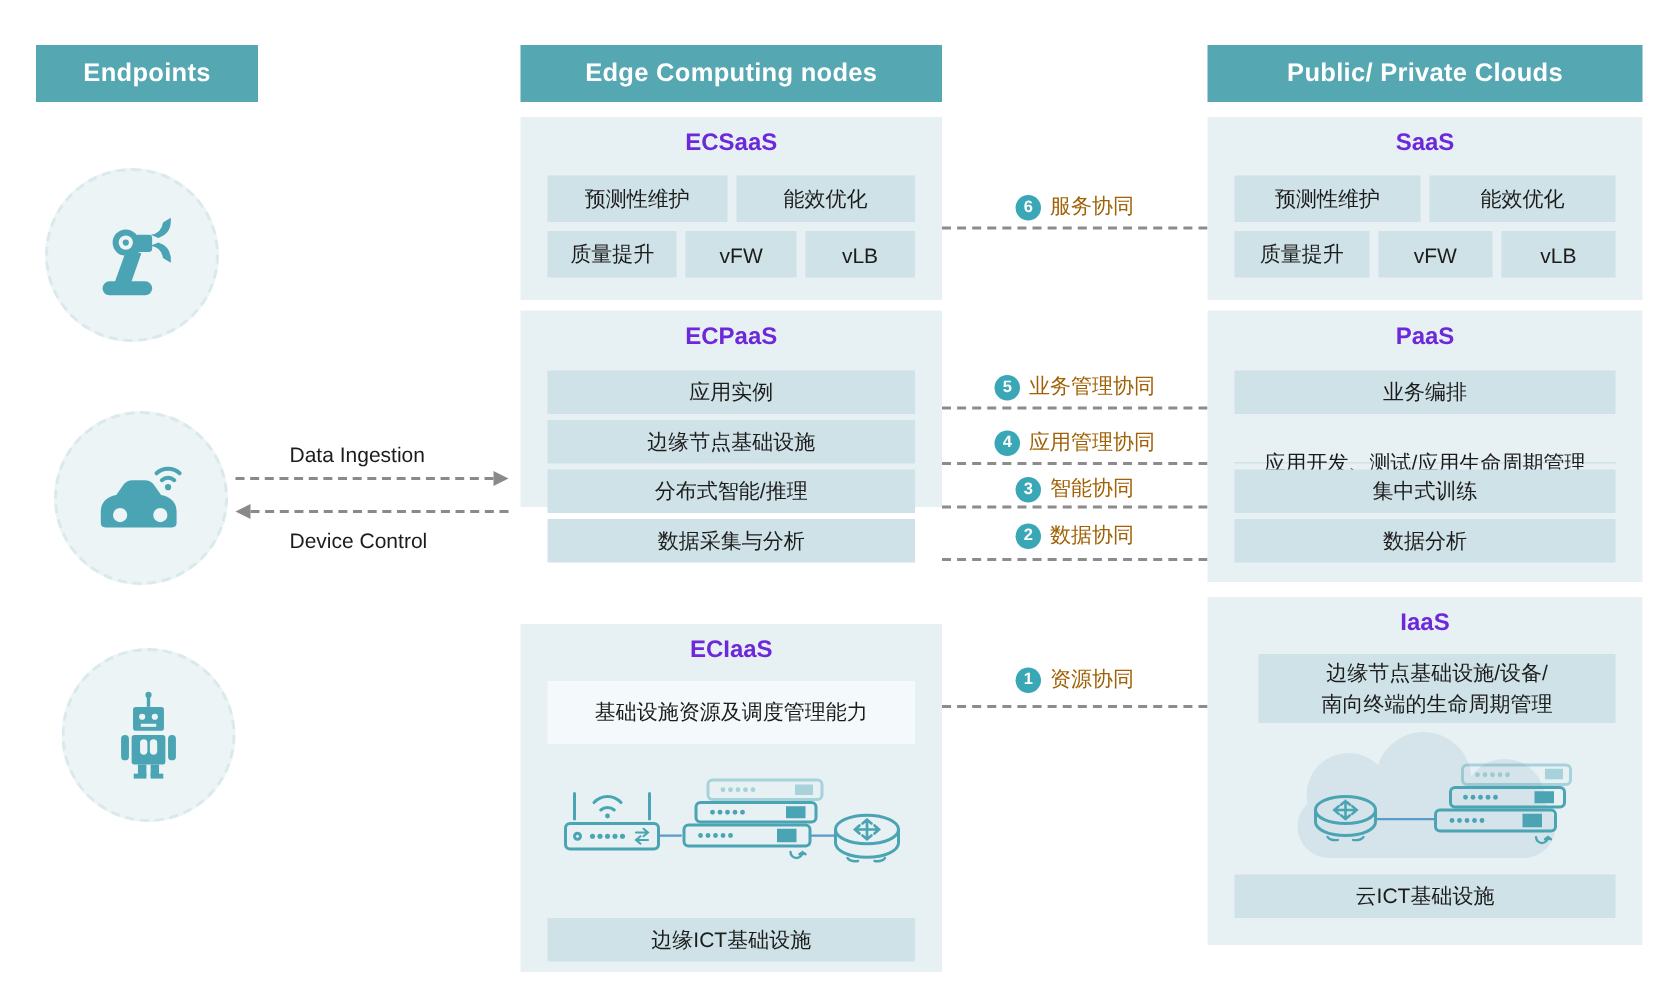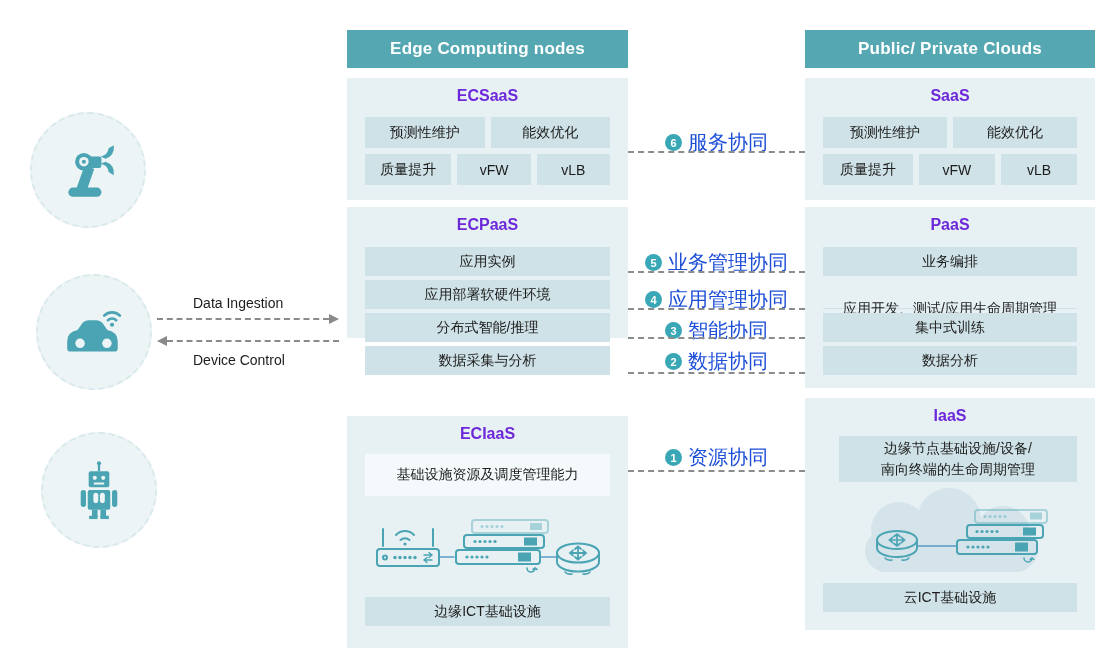--- a/index.html
+++ b/index.html
@@ -17,21 +17,21 @@
     position:absolute;left:0;right:0;top:9px;text-align:center;
     font-weight:bold;font-size:16px;color:#6d28d9;
   }
   .row{position:absolute;left:18px;right:18px;display:flex;gap:6px;}
   .cell{
     background:#cfe2e7;font-size:14px;display:flex;align-items:center;justify-content:center;
     white-space:nowrap;color:#1c1c1c;
   }
   .cell.lite{background:#f4fafb;}
   .collab{position:absolute;left:628px;width:177px;text-align:center;white-space:nowrap;}
-  .collab .lbl{color:#1d4ed8;font-size:20px;vertical-align:middle;}
+  .collab .lbl{color:#a16207;font-size:14px;vertical-align:middle;}
   .num{
     display:inline-flex;width:17px;height:17px;border-radius:50%;background:#3aa7b7;color:#fff;
     font-size:11px;font-weight:bold;align-items:center;justify-content:center;
     margin-right:6px;vertical-align:middle;
   }
   .dash{position:absolute;left:628px;width:177px;height:0;border-top:2px dashed #8c8c8c;}
   .ep-circle{
     position:absolute;width:116px;height:116px;border-radius:50%;
     background:#ecf4f6;border:2px dashed #d9e9ec;box-sizing:border-box;
     display:flex;align-items:center;justify-content:center;
@@ -41,20 +41,21 @@
   .arrow-r{position:absolute;width:0;height:0;border-top:5px solid transparent;border-bottom:5px solid transparent;border-left:10px solid #8a8a8a;}
   .arrow-l{position:absolute;width:0;height:0;border-top:5px solid transparent;border-bottom:5px solid transparent;border-right:10px solid #8a8a8a;}
   .two-line{flex-direction:column;line-height:21px;}
   svg{display:block;}
 </style>
 </head>
 <body>
 
 <div class="canvas">
 
+  <div class="hdr abs" style="left:24px;top:30px;width:148px;">Endpoints</div>
   <div class="hdr abs" style="left:347px;top:30px;width:281px;">Edge Computing nodes</div>
   <div class="hdr abs" style="left:805px;top:30px;width:290px;">Public/ Private Clouds</div>
 
   <div class="ep-circle" style="left:30px;top:112px;">
     <span>
       <svg width="62" height="62" viewBox="0 0 60 60" fill="#4aa4b3">
         <rect x="11" y="47" width="32" height="9" rx="4.5"></rect>
         <path d="M18 50 L27 25 L36 29 L28 52 Z"></path>
         <rect x="29" y="17" width="14" height="11" rx="2"></rect>
         <circle cx="26" cy="22" r="8.5"></circle>
@@ -122,21 +123,21 @@
       <div class="cell" style="flex:1;">vLB</div>
     </div>
   </div>
 
   <div class="section abs" style="left:347px;top:207px;width:281px;height:131px;">
     <div class="sec-title">ECPaaS</div>
     <div class="row" style="top:40px;height:29px;">
         <div class="cell" style="flex:1;">应用实例</div>
       </div>
     <div class="row" style="top:73px;height:29px;">
-        <div class="cell" style="flex:1;">应用部署软硬件环境</div>
+        <div class="cell" style="flex:1;">边缘节点基础设施</div>
       </div>
     <div class="row" style="top:139px;height:29px;">
         <div class="cell" style="flex:1;">数据采集与分析</div>
       </div>
     <div class="row" style="top:106px;height:29px;">
         <div class="cell" style="flex:1;">分布式智能/推理</div>
       </div>
   </div>
 
   <div class="section abs" style="left:347px;top:398px;width:281px;height:232px;margin-top:18px;">
@@ -195,21 +196,21 @@
         <path d="M168 45 h16" stroke="#5b9bc8" stroke-width="1.5"></path>
         <ellipse cx="206" cy="41" rx="21" ry="9.5"></ellipse>
         <path d="M185 41 v9 a21 9.5 0 0 0 42 0 v-9"></path>
         <g stroke-width="1.8">
           <path d="M206 34.5 v13 m-3 -10.5 l3 -2.5 l3 2.5 m-6 8 l3 2.5 l3 -2.5"></path>
           <path d="M198.5 41 h15 m-12.5 -2.7 l-3 2.7 l3 2.7 m10 -5.4 l3 2.7 l-3 2.7"></path>
         </g>
         <path d="M193 60 a6 3.5 0 0 0 7 2 m18 -2 a6 3.5 0 0 1 -7 2" stroke-width="1.6"></path>
       </svg>
     </div>
-    <div class="row" style="top:181px;height:29px;">
+    <div class="row" style="top:196px;height:29px;">
       <div class="cell" style="flex:1;">边缘ICT基础设施</div>
     </div>
   </div>
 
   <div class="collab" style="top:129px;">
     <span class="num">6</span><span class="lbl">服务协同</span>
   </div>
   <div class="dash" style="top:151px;"></div>
 
   <div class="collab" style="top:249px;">

